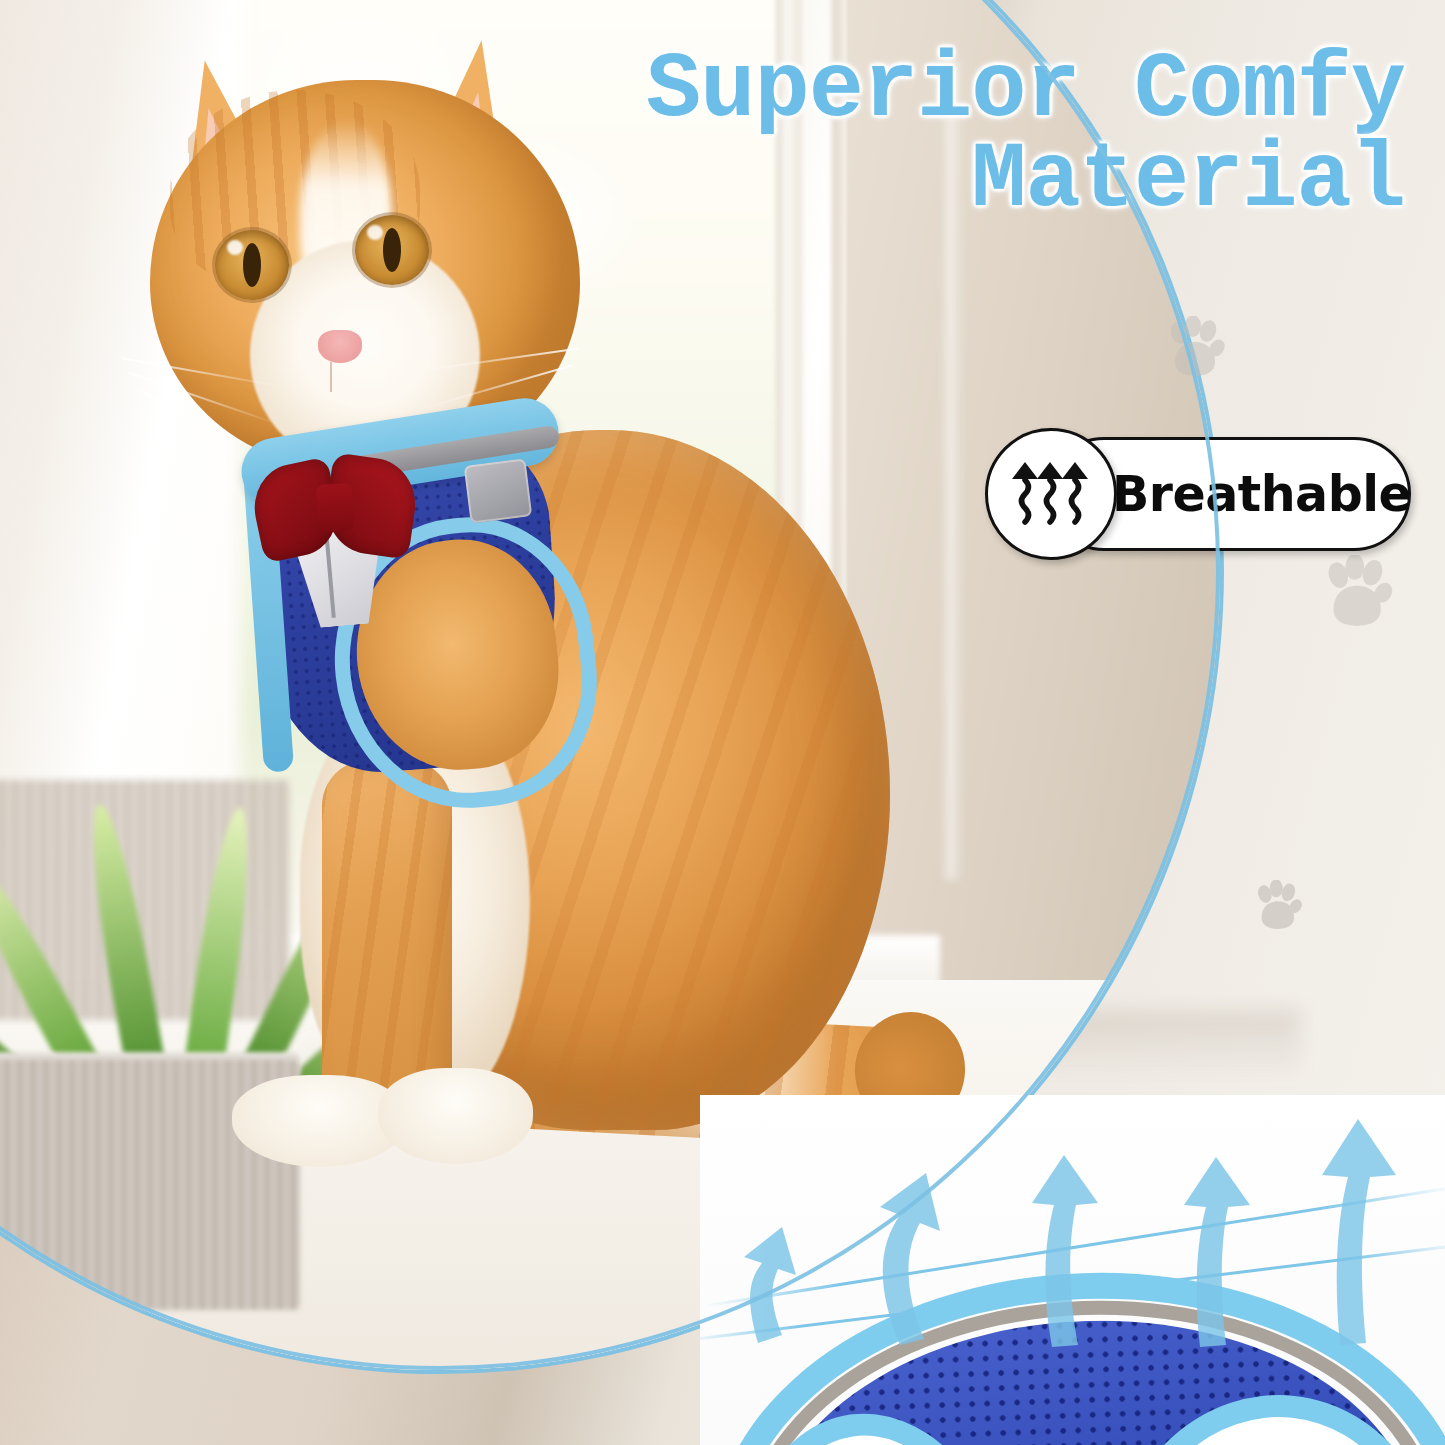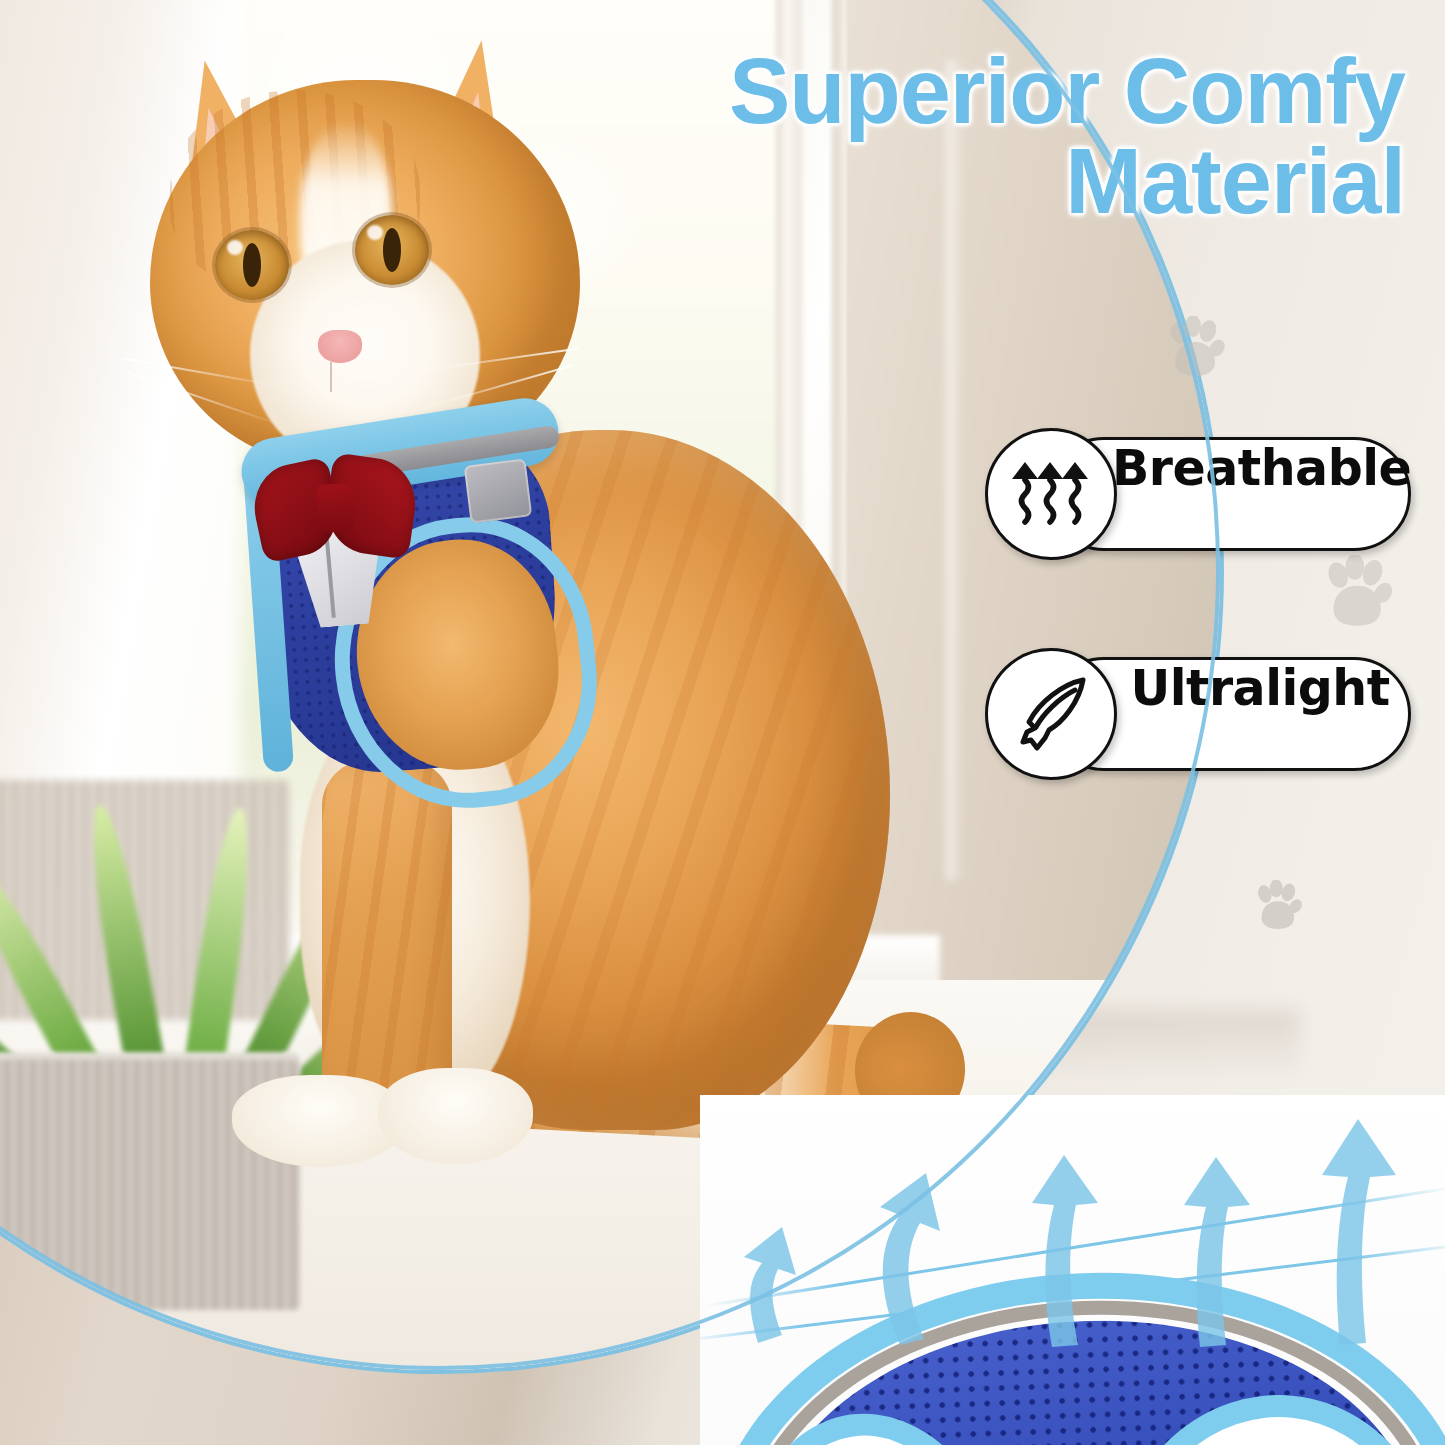--- a/index.html
+++ b/index.html
@@ -191,32 +191,32 @@
     box-shadow:inset 0 0 14px rgba(0,0,0,.3);}
   .bow-r{position:absolute;left:72px;top:0;width:88px;height:96px;
     background:linear-gradient(215deg,#b0161f 0%,#921017 50%,#760a10 100%);
     border-radius:18% 50% 18% 50%;transform:rotate(8deg);
     box-shadow:inset 0 0 14px rgba(0,0,0,.3);}
   .bow-knot{position:absolute;left:62px;top:26px;width:36px;height:48px;
     background:linear-gradient(180deg,#9d1119,#7c0b11);border-radius:8px;transform:rotate(-3deg);}
 
   
   .title{position:absolute;right:40px;top:46px;text-align:right;
-    font-family:Liberation Sans, sans-serif;font-weight:bold;font-size:92px;line-height:.98;
+    font-family:Liberation Mono, monospace;font-weight:bold;font-size:92px;line-height:.98;
     letter-spacing:-1px;color:#6dbde9;
     text-shadow:
       0 0 2px #fff, 0 0 4px #fff, 0 0 7px #fff, 0 0 10px #fff,
       2px 2px 3px rgba(255,255,255,.95), -2px -2px 3px rgba(255,255,255,.95),
       2px -2px 3px rgba(255,255,255,.95), -2px 2px 3px rgba(255,255,255,.95);
     white-space:pre-line;}
 
   
   .badge{position:absolute;display:flex;align-items:center;}
   .badge-pill{position:absolute;left:62px;background:#fff;border:3px solid #111;
-    border-radius:60px;height:108px;display:flex;
+    border-radius:60px;height:108px;display:flex;align-items:center;
     box-shadow:3px 4px 7px rgba(0,0,0,.22);}
   .badge-label{font-family:"DejaVu Sans", sans-serif;font-weight:bold;font-size:49px;color:#0c0c0c;
     letter-spacing:-.5px;width:100%;text-align:center;padding-left:62px;box-sizing:border-box;}
   .badge-circle{position:absolute;left:0;top:0;width:126px;height:126px;border-radius:50%;
     background:#fff;border:3px solid #111;display:flex;align-items:center;justify-content:center;
     z-index:3;box-shadow:3px 4px 7px rgba(0,0,0,.22);}
   #badge-breathable{left:985px;top:428px;width:420px;height:126px;}
   #badge-breathable .badge-pill{width:358px;top:9px;}
   #badge-ultralight{left:985px;top:648px;width:420px;height:126px;}
   #badge-ultralight .badge-pill{width:358px;top:9px;}
@@ -400,34 +400,20 @@
           <path d="M45 74 q7-7 0-14 q-7-7 0-14 q7-7 0-14"></path>
           <path d="M70 74 q7-7 0-14 q-7-7 0-14 q7-7 0-14"></path>
         </g>
         <polygon points="20,14 33,31 7,31" fill="#111"></polygon>
         <polygon points="45,14 58,31 32,31" fill="#111"></polygon>
         <polygon points="70,14 83,31 57,31" fill="#111"></polygon>
       </svg>
     </div>
   </div>
 
-  <div class="badge" id="badge-ultralight">
-    <div class="badge-pill">
-      <div class="badge-label">Ultralight</div>
-    </div>
-    <div class="badge-circle">
-      <svg width="92" height="92" viewBox="0 0 92 92">
-        <g stroke="#111" stroke-width="5" fill="none" stroke-linejoin="round" stroke-linecap="round">
-          <path d="M78 12 C58 16 34 34 24 54 L30 60 L22 64 L18 74 L26 72 L32 80 L40 70 L44 62
-                   C58 54 74 34 78 12 Z"></path>
-          <path d="M70 22 C54 30 38 46 31 59"></path>
-        </g>
-      </svg>
-    </div>
-  </div>
 
 
   <div class="closeup">
     <div class="cu-bg"></div>
     <div class="cu-topline"></div>
     <div class="cu-topline2"></div>
     <div class="cu-outer"></div>
     <div class="cu-gray"></div>
     <div class="cu-mesh"></div>
     <div class="cu-hole cu-hole-l"></div>

